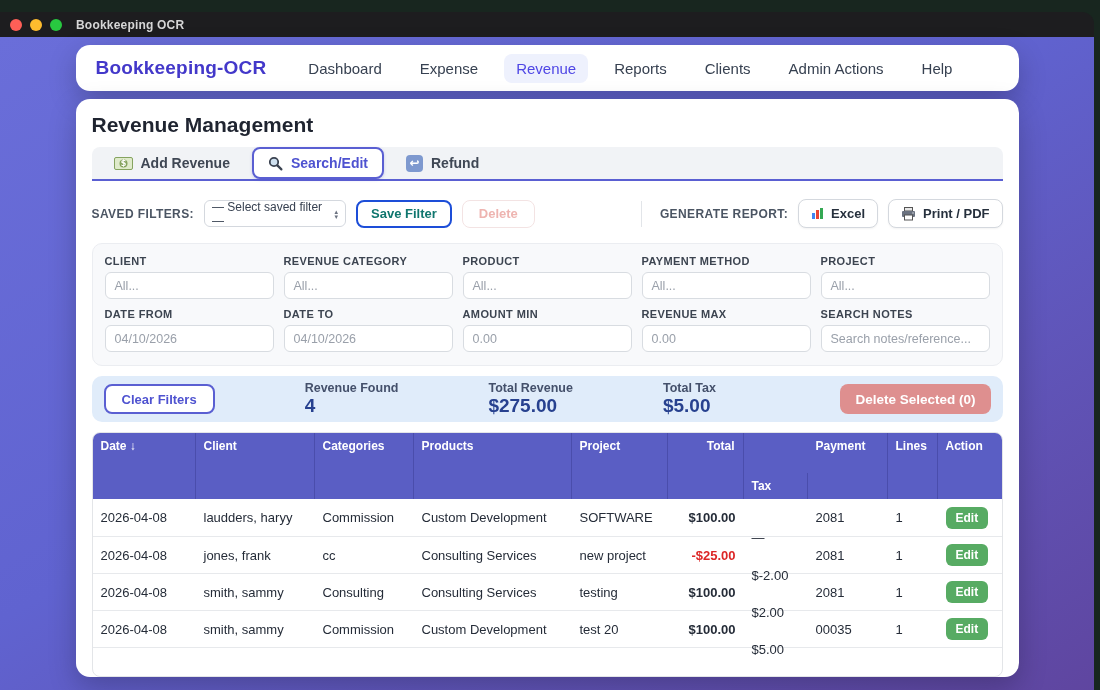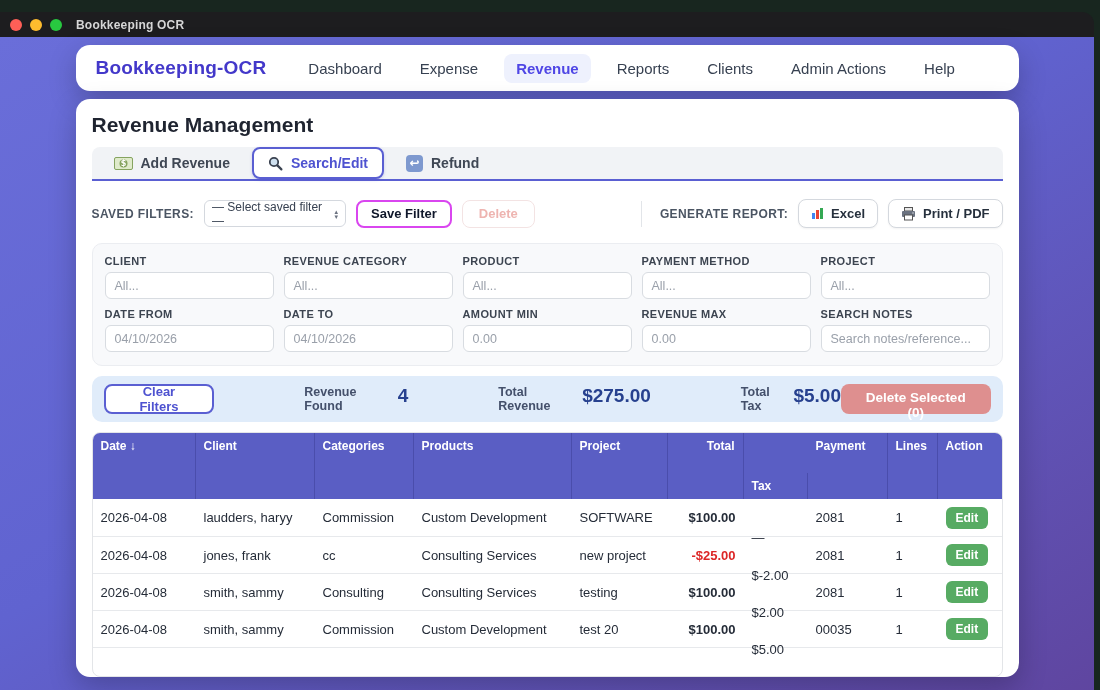--- a/index.html
+++ b/index.html
@@ -16,21 +16,21 @@
   .traffic { display:flex; gap:8px; align-items:center; }
   .light { width:12px; height:12px; border-radius:50%; }
   .titlebar-title { color:#d6d6d6; font-size:12px; font-weight:700; margin-left:14px; letter-spacing:.2px; }
   
   .desktop { height:665px; background:linear-gradient(150deg,#6a6ed9 0%,#6063d0 45%,#5f459f 100%); padding:8px 0 0 0; }
   .card { width:943px; margin:0 auto; background:#fff; border-radius:14px; box-shadow:0 10px 28px rgba(0,0,0,.22); }
   .nav-card { height:46px; display:flex; align-items:center; padding:0 20px; }
   .brand { color:#4338ca; font-weight:800; font-size:19px; margin-right:30px; letter-spacing:.2px; }
   .nav-items { display:flex; align-items:center; gap:14px; }
   .nav-item { font-size:15px; color:#374151; padding:6px 12px; border-radius:8px; cursor:pointer; white-space:nowrap; }
-  .nav-item.nav-active { color:#4f46e5; background:#eef1fd; font-weight:700; }
+  .nav-item.nav-active { color:#4f46e5; background:#eef1fd; font-weight:400; }
   .content-card { margin-top:8px; height:578px; padding:12px 16px 14px 16px; }
   .page-title { font-size:21px; font-weight:800; color:#1f2430; margin:2px 0 10px 0; }
   
   .tabstrip { background:#f1f3f6; border-bottom:2px solid #5a5fd2; border-radius:8px 8px 0 0;
     height:34px; display:flex; align-items:center; gap:6px; padding:0 6px; }
   .tab { display:flex; align-items:center; gap:8px; padding:6px 14px; border-radius:8px;
     font-size:14px; font-weight:600; color:#3f4754; cursor:pointer; border:2px solid transparent; }
   .tab.active { background:#fff; border-color:#5a5fd2; color:#4e52d0; box-shadow:0 1px 3px rgba(80,85,200,.25); }
   .icon-money { display:inline-flex; }
   .icon-refund { width:17px; height:17px; background:#7e99cf; border-radius:4px; color:#fff;
@@ -39,38 +39,38 @@
   
   .section-title { font-size:19px; font-weight:800; color:#1f2430; margin:24px 0 0 0; }
   .filters-row { margin-top:18px; display:flex; align-items:center; }
   .small-label { font-size:12px; font-weight:800; color:#4b5563; letter-spacing:.4px; }
   .select { margin-left:10px; width:142px; height:27px; border:1px solid #d4d8de; border-radius:6px;
     background:#fff; display:flex; align-items:center; padding:0 7px; font-size:12px; color:#374151; cursor:pointer; }
   .select .sel-text { flex:1; }
   .chev { display:flex; flex-direction:column; line-height:5px; font-size:7px; color:#6b7280; }
   .btn { border-radius:8px; font-size:13px; font-weight:700; cursor:pointer; background:#fff;
     display:inline-flex; align-items:center; justify-content:center; gap:7px; }
-  .btn-outline-primary { border:2px solid #d946ef; color:#0f172a; padding:4px 13px; height:28px; margin-left:10px;text-align:right; }
+  .btn-outline-primary { border:2px solid #1d4ed8; color:#0f766e; padding:4px 13px; height:28px; margin-left:10px;text-align:right; }
   .btn-disabled-danger { border:1px solid #f3e3e3; color:#eeb4b0; padding:4px 16px; height:28px; margin-left:10px; cursor:default; }
   .vdivider { width:1px; height:26px; background:#e2e5e9; margin:0 18px 0 auto; }
   .report-group { display:flex; align-items:center; gap:10px; }
   .btn-light { border:1px solid #d4d8de; color:#26303d; padding:4px 12px; height:29px; box-shadow:0 1px 2px rgba(0,0,0,.05); }
   
   .filter-panel { margin-top:15px; background:#f8f9fb; border:1px solid #ebedf1; border-radius:10px; padding:11px 12px 13px 12px; }
   .filter-title { font-size:14px; font-weight:800; color:#1f2430; margin-bottom:9px; }
   .filter-grid { display:grid; grid-template-columns:repeat(5,1fr); column-gap:10px; row-gap:9px; }
   .ffield .flabel { font-size:11px; font-weight:800; color:#3c4450; letter-spacing:.4px; margin-bottom:5px; }
   .ffield .finput { height:27px; background:#fff; border:1px solid #d8dce1; border-radius:6px;
     display:flex; align-items:center; padding:0 9px; font-size:12.5px; color:#9aa0aa; cursor:text;
     overflow:hidden; white-space:nowrap; }
   
   .summary { margin-top:10px; background:#e0ecfa; border-radius:10px; height:46px;
     display:flex; align-items:center; padding:0 12px; }
   .btn-clear { border:2px solid #5a5fd2; color:#4e52d0; padding:4px 16px; height:30px; background:#fff; }
-  .stat { margin-left:90px; display:flex; flex-direction:row; line-height:1.15; }
+  .stat { margin-left:90px; display:flex; flex-direction:column; line-height:1.15; }
   .stat .s-label { font-size:12.5px; font-weight:600; color:#44506b; }
   .stat .s-value { font-size:19px; font-weight:800; color:#27418f; }
   .btn-del-selected { margin-left:auto; background:#de8f8f; color:#fff; border:none; padding:6px 15px;
     height:30px; border-radius:8px; font-size:13.5px; font-weight:700; cursor:default; }
   
   .table-wrap { margin-top:10px; border:1px solid #e3e5e8; border-radius:8px; overflow:hidden; background:#fff; }
   .t-head { display:flex; background:#5a5ec4; }
   .t-head .th { color:#fff; font-size:12px; font-weight:700; padding:6px 8px; border-right:1px solid #4a4dac;
     white-space:nowrap; overflow:hidden; }
   .t-head .th:last-child { border-right:none; }

